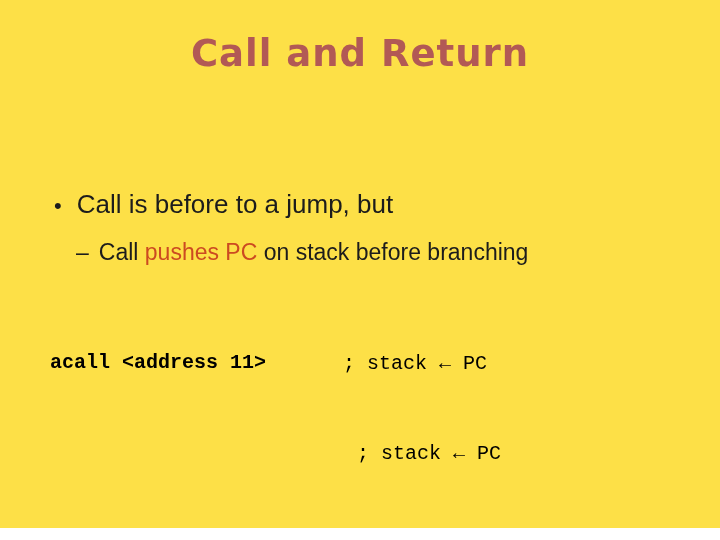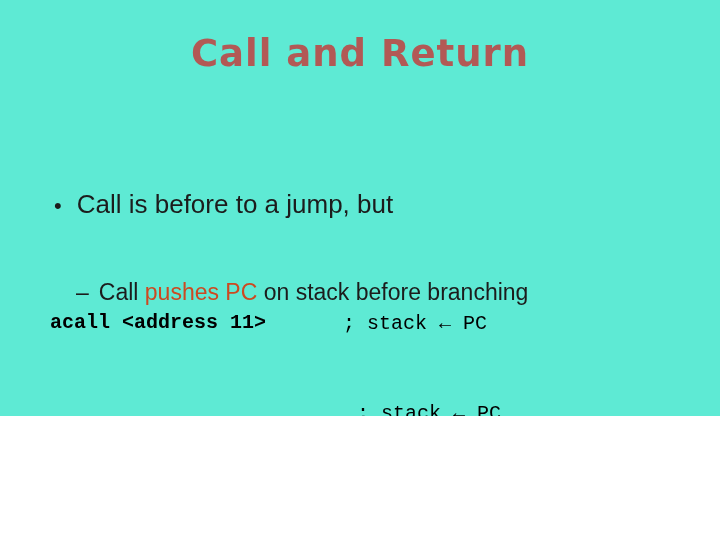--- a/index.html
+++ b/index.html
@@ -3,22 +3,22 @@
 <meta charset="utf-8">
 <style>
   html, body {
     margin: 0;
     padding: 0;
     background: #ffffff;
   }
   .slide {
     position: relative;
     width: 720px;
-    height: 416px;
-    background: #5eead4;
+    height: 528px;
+    background: #fde047;
     overflow: hidden;
     font-family: "Liberation Sans", sans-serif;
   }
   .title {
     position: absolute;
     top: 32px;
     left: 0;
     width: 100%;
     text-align: center;
     font-size: 37px;
@@ -47,31 +47,31 @@
     display: flex;
     align-items: baseline;
     font-size: 23px;
     color: #1c1c1c;
   }
   .s-marker {
     margin-right: 10px;
   }
   .s-text {
     white-space: pre-wrap;
-    margin-top: 40px;
   }
   .hl {
     color: #cc4a21;
   }
   .code {
     position: absolute;
     font-family: "Liberation Mono", "DejaVu Sans Mono", monospace;
     color: #000000;
     white-space: pre;
     line-height: 1;
+    margin-top: 40px;
   }
   .instr {
     font-weight: 700;
   }
   .acall    { top: 313px; left: 50px;  font-size: 20px; }
   .acall-c1 { top: 314px; left: 343px; font-size: 20px; }
   .acall-c2 { top: 342px; left: 343px; font-size: 20px; }
   .lcall    { top: 400px; left: 52px;  font-size: 23px; }
   .lcall-c1 { top: 404px; left: 357px; font-size: 20px; }
   .lcall-c2 { top: 433px; left: 362px; font-size: 20px; }

